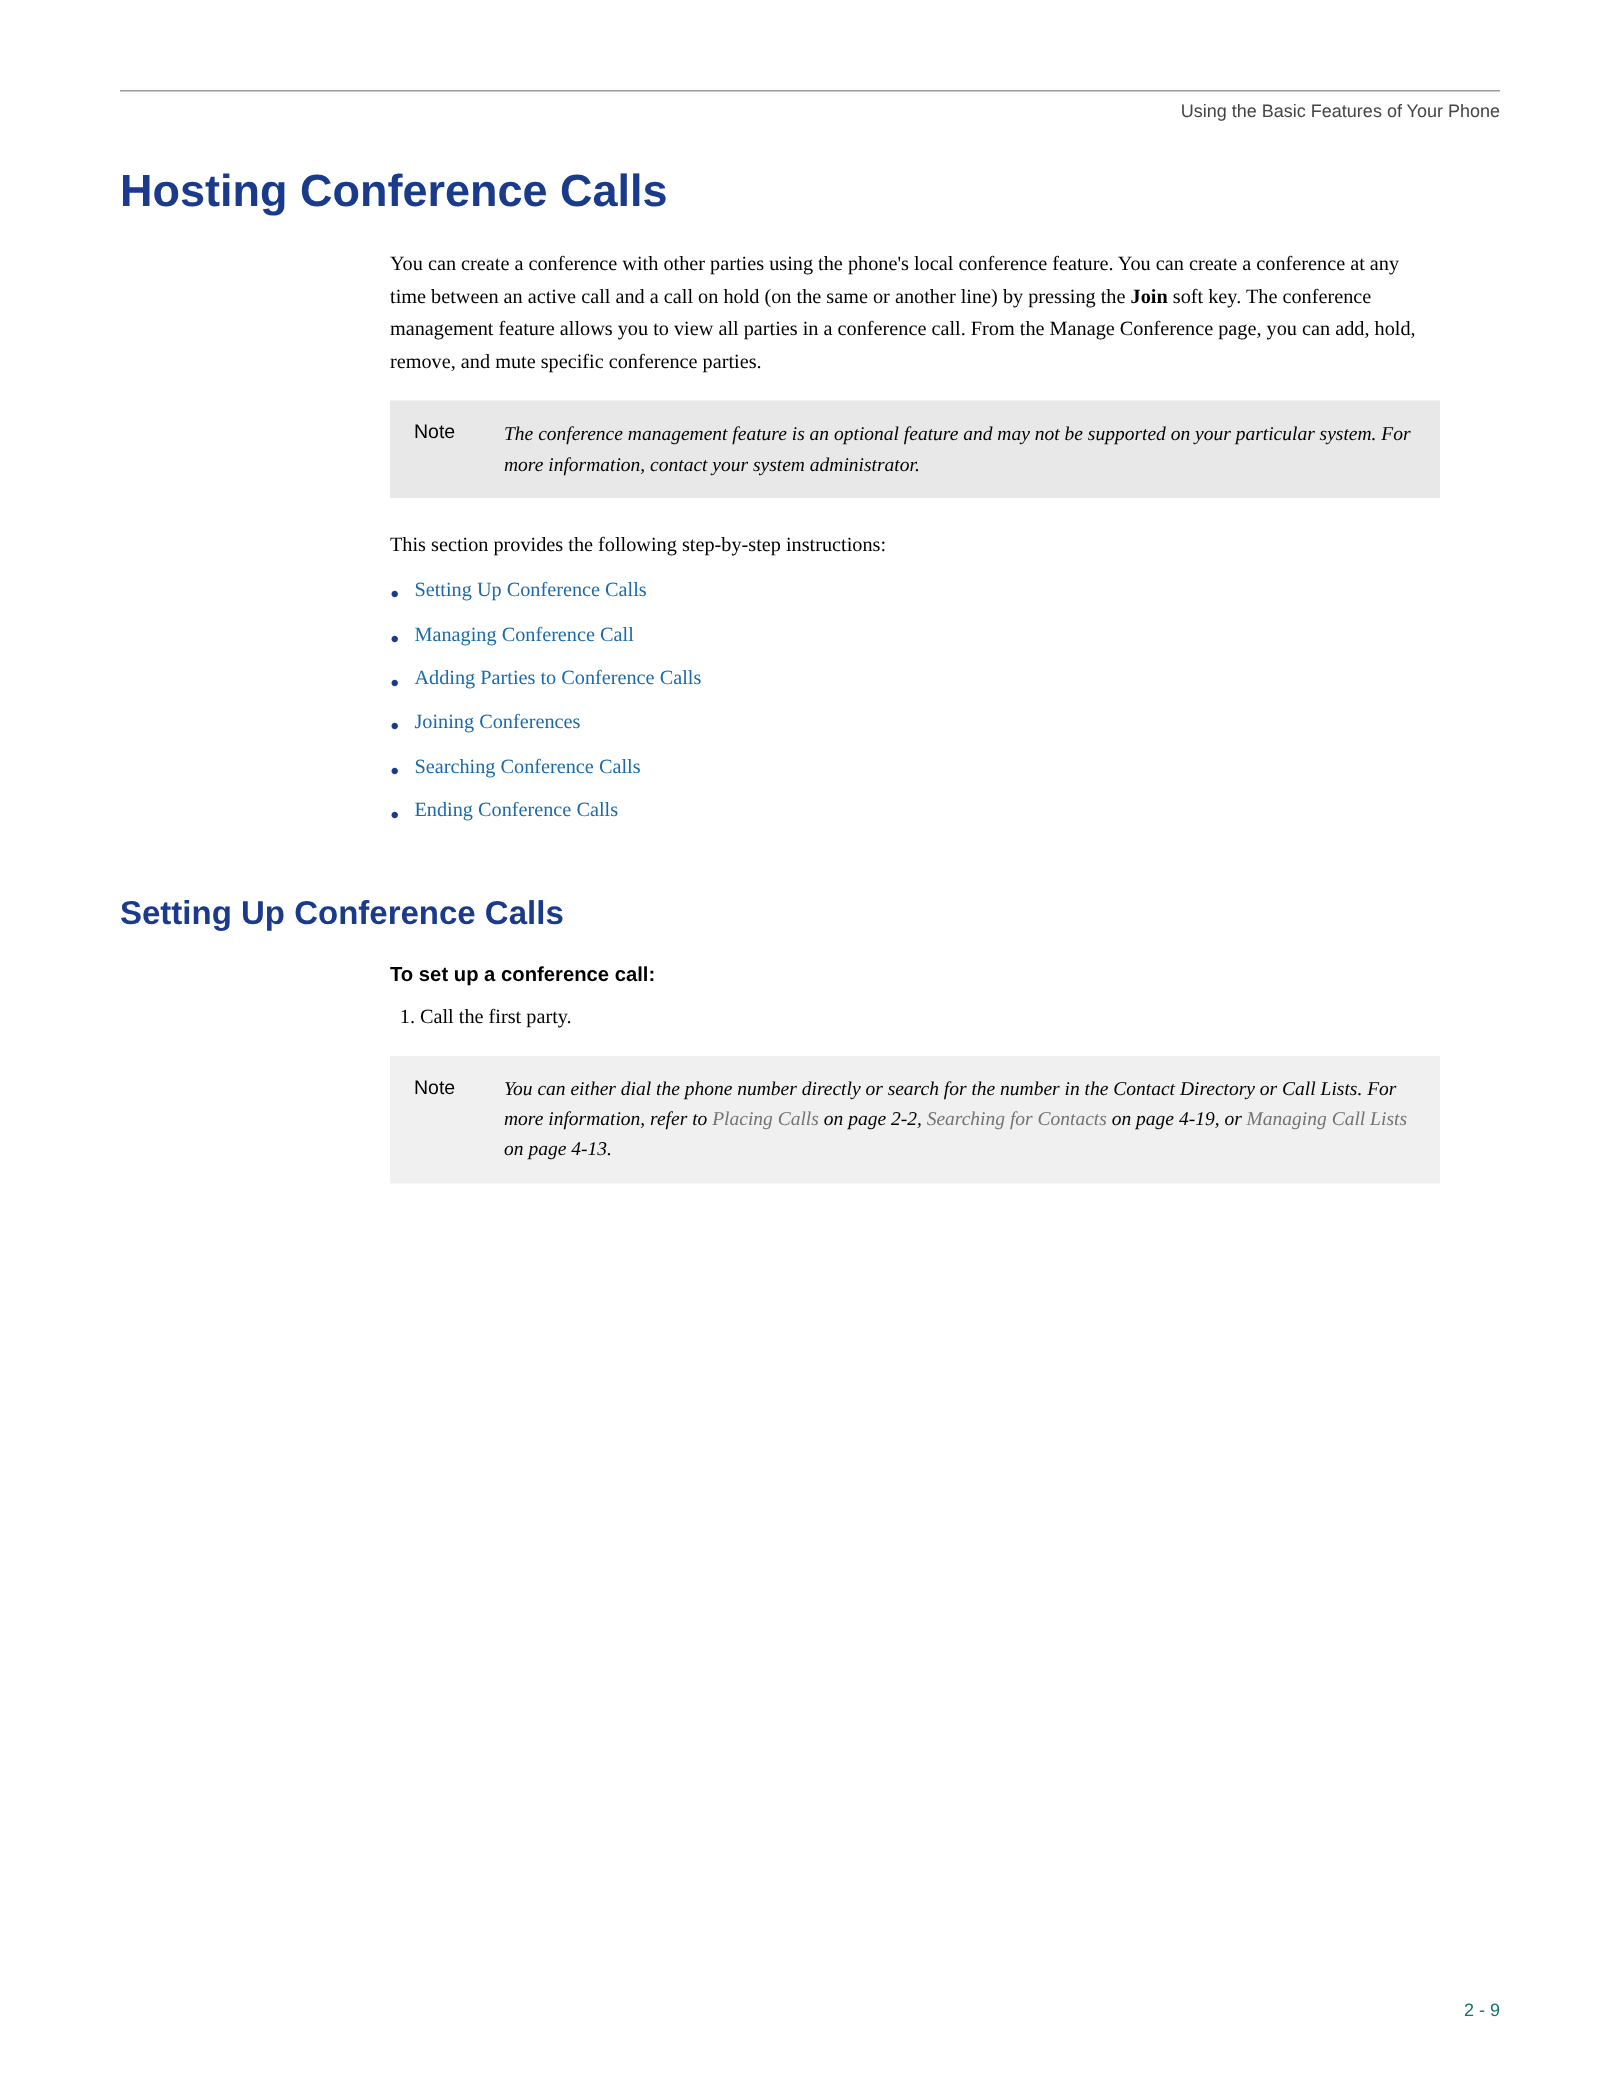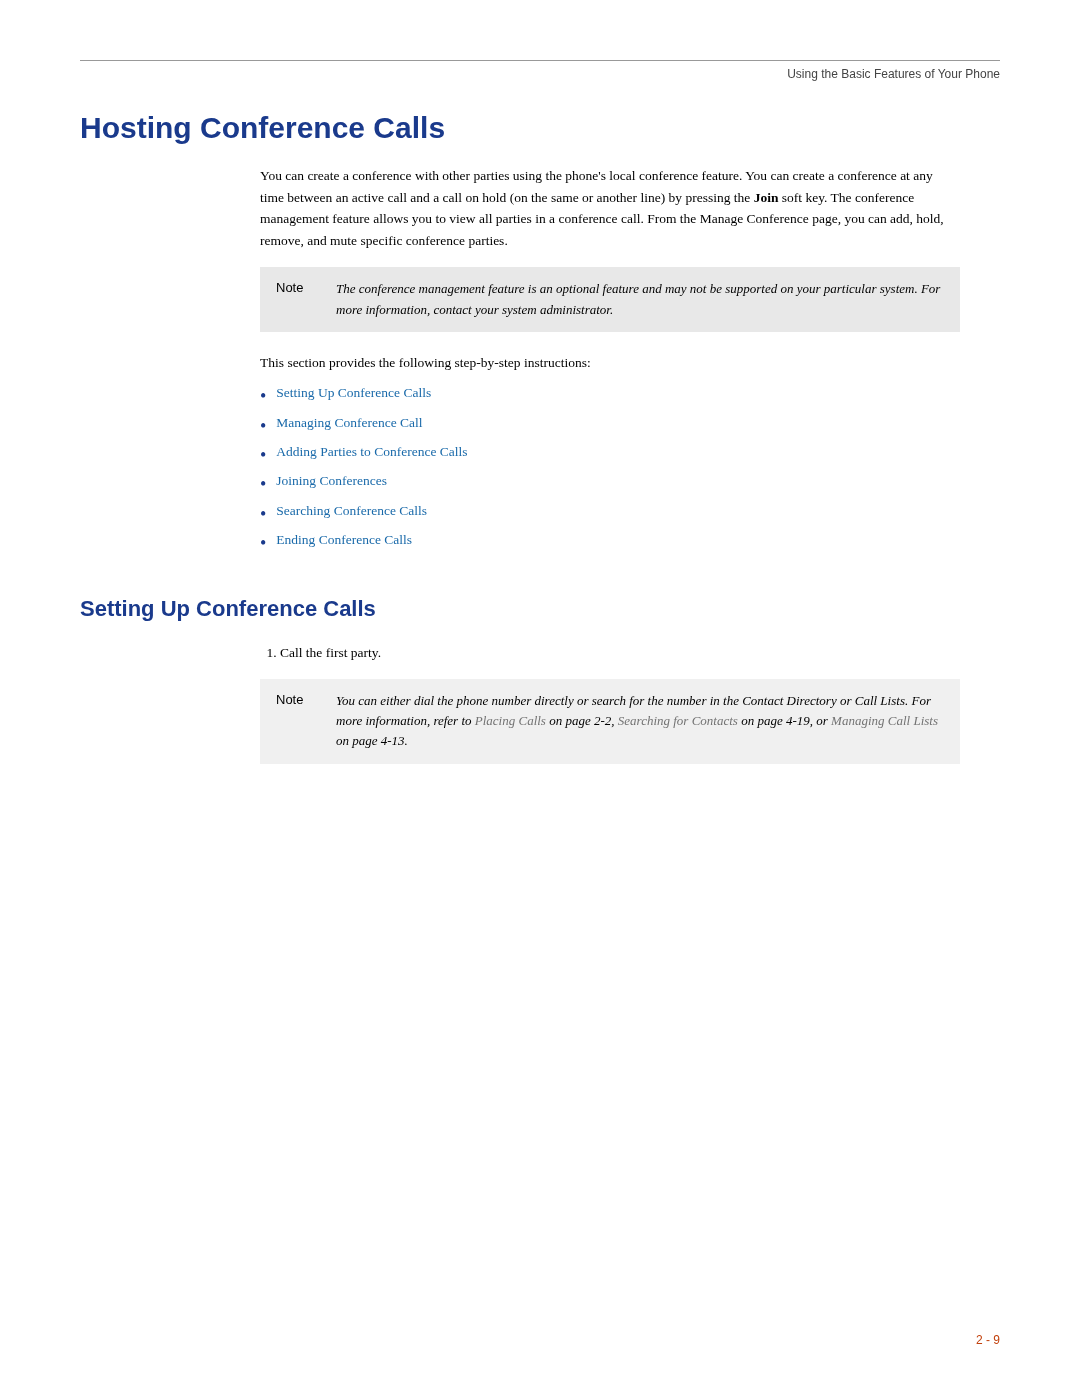--- a/index.html
+++ b/index.html
@@ -152,21 +152,21 @@
 
     .bold-text {
       font-weight: bold;
     }
 
     .page-footer {
       position: absolute;
       bottom: 50px;
       right: 80px;
       font-size: 12px;
-      color: #c2410c;
+      color: #0f766e;
       font-family: Arial, sans-serif;
       text-align: right;
     }
 
     .inline-link {
       color: #737373;
       text-decoration: none;
     }
   </style>
 </head>
@@ -220,20 +220,21 @@
         <a class="link-text" href="#">Ending Conference Calls</a>
       </li>
     </ul>
 
   </div>
 
   <h2 class="section-title-2">Setting Up Conference Calls</h2>
 
   <div class="content-block">
 
+    <p class="subsection-label">To set up a conference call:</p>
 
     <ol class="numbered-list">
       <li>
         <span>Call the first party.</span>
       </li>
     </ol>
 
     <div class="note-container-plain">
       <span class="note-label">Note</span>
       <span class="note-text">

